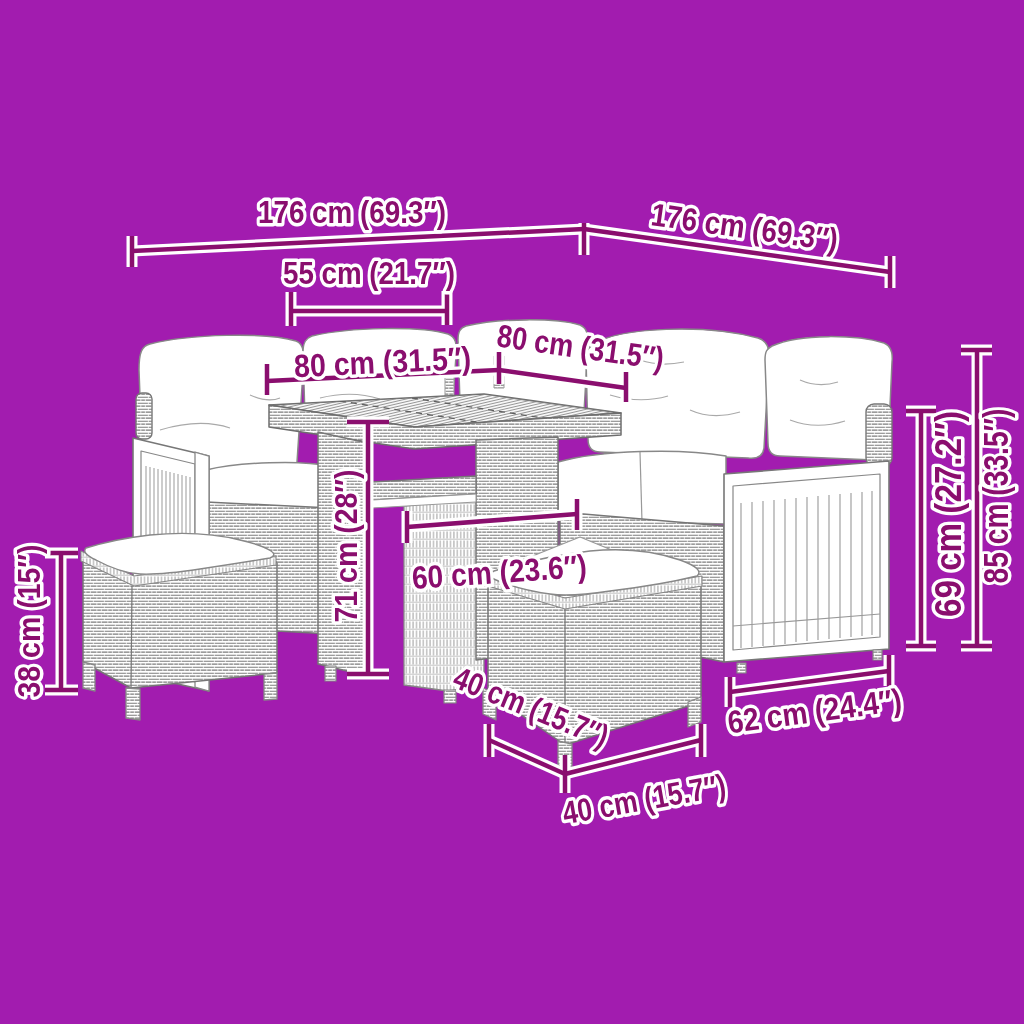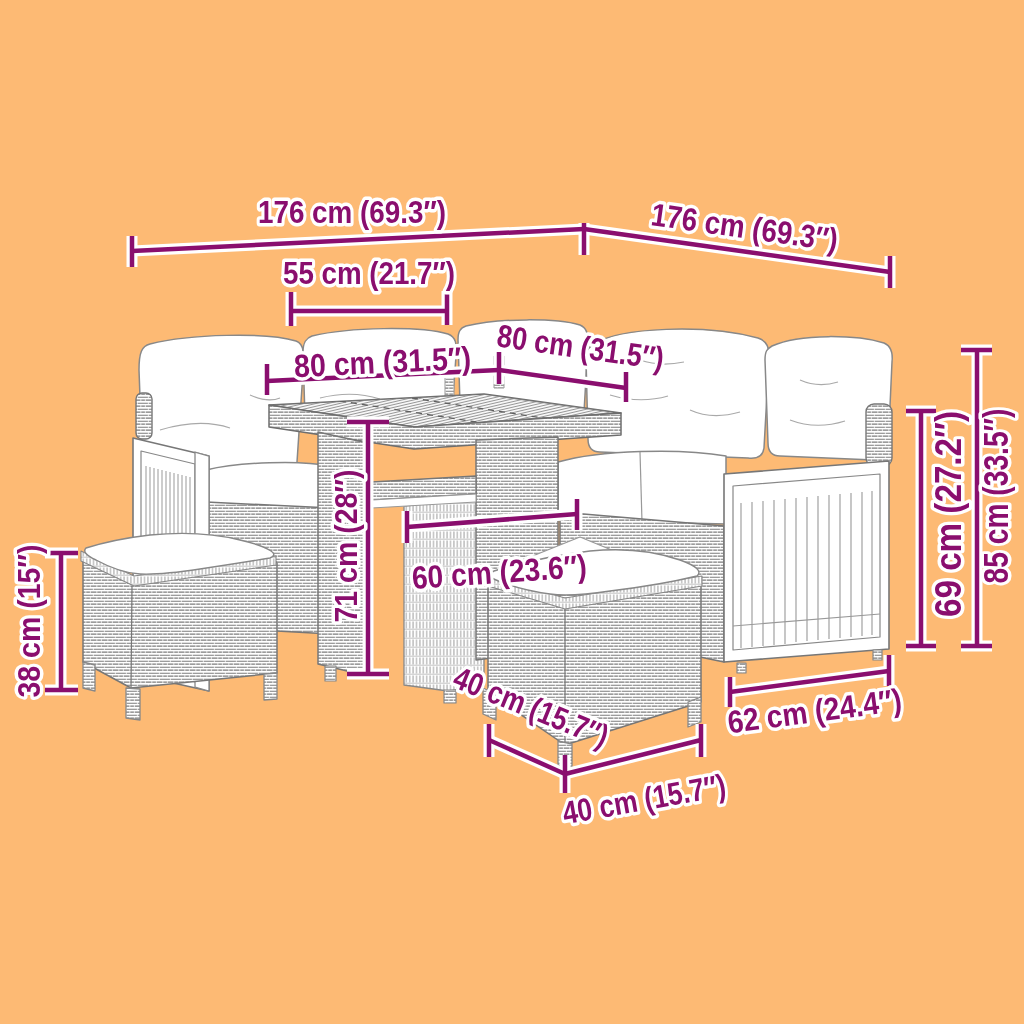--- a/index.html
+++ b/index.html
@@ -1,16 +1,16 @@
 <!DOCTYPE html>
 <html><head>
 <meta charset="utf-8">
 <style>
   html,body{margin:0;padding:0;background:#fff;}
-  .wrap{width:1024px;height:1024px;position:relative;overflow:hidden;background:#fdba74;}
+  .wrap{width:1024px;height:1024px;position:relative;overflow:hidden;background:#a21caf;}
   text{font-family:"Liberation Sans",sans-serif;font-weight:bold;fill:#8a0e6e;paint-order:stroke;stroke:#ffffff;stroke-width:7px;stroke-linejoin:round;}
 </style>
 </head>
 <body>
 <div class="wrap">
 <svg width="1024" height="1024" viewBox="0 0 1024 1024">
 <defs>
   <pattern id="rattan" width="11" height="6" patternUnits="userSpaceOnUse">
     <rect width="11" height="6" fill="#ffffff"></rect>
     <path d="M0,1.2 H4.9 M5.65,1.2 H11 M0,4.2 H1.9 M2.65,4.2 H8.5 M9.25,4.2 H11" stroke="#7b7b7b" stroke-width="1.15" fill="none"></path>

